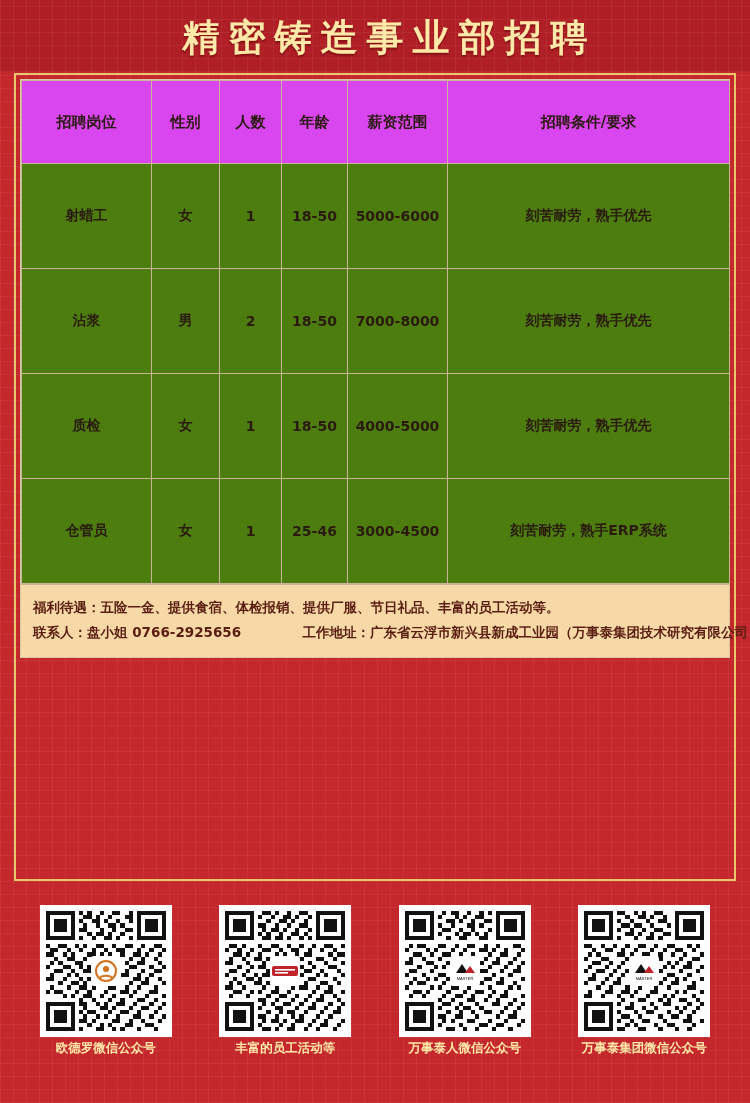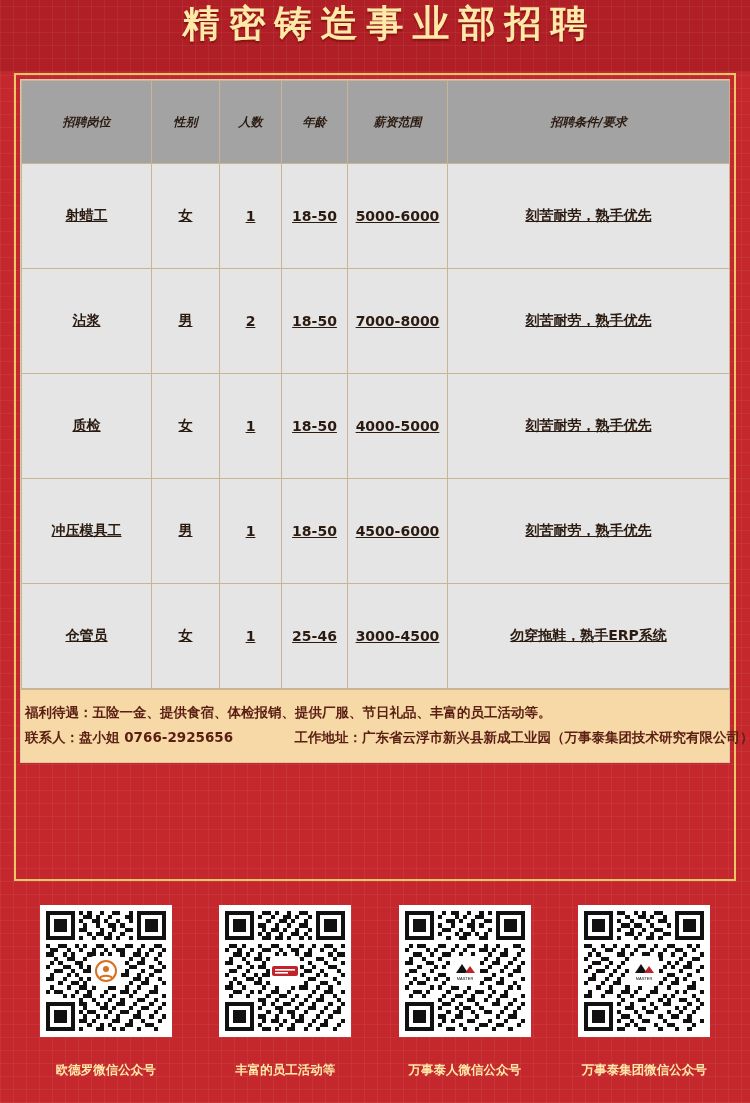--- a/index.html
+++ b/index.html
@@ -36,21 +36,21 @@
 
   .title {
     position: relative;
     z-index: 3;
     text-align: center;
     color: #ffe9a8;
     font-family: "DejaVu Sans", "Liberation Sans", sans-serif;
     font-weight: bold;
     font-size: 37px;
     letter-spacing: 9px;
-    padding-top: 0;
+    padding-top: 14px;
     height: 50px;
     line-height: 48px;
     text-shadow: 0 2px 2px rgba(90,0,0,0.5);
     margin-left: 29px;
   }
 
   
   .frame {
     position: absolute;
     left: 14px;
@@ -80,40 +80,38 @@
   }
   table.jobs th, table.jobs td {
     border: 1px solid #c9b496;
     text-align: center;
     color: #2a1a10;
     font-size: 14px;
     font-weight: bold;
     font-family: "DejaVu Sans", "Liberation Sans", sans-serif;
   }
   table.jobs thead th {
-    background: #a3a3a3;
+    background: #d946ef;
     height: 80px;
-    font-size: 12px;
-    font-style: italic;
+    font-size: 15px;
   }
   table.jobs tbody td {
-    background: #e5e5e5;
+    background: #4d7c0f;
     height: 102px;
-    text-decoration: underline;
   }
   col.c-post   { width: 130px; }
   col.c-gender { width: 68px; }
   col.c-count  { width: 62px; }
   col.c-age    { width: 66px; }
   col.c-salary { width: 100px; }
   col.c-req    { width: 282px; }
 
   .notes {
     background: #f7d9a8;
-    padding: 10px 12px 12px 4px;
+    padding: 10px 12px 12px 12px;
     color: #5a1f12;
     font-size: 13.5px;
     font-weight: bold;
     font-family: "DejaVu Sans", "Liberation Sans", sans-serif;
     line-height: 1.85;
     border-top: 1px solid #c9b496;
   }
   .notes .row { white-space: nowrap; }
   .notes .gap { display: inline-block; width: 52px; }
 
@@ -156,21 +154,21 @@
     width: 30px;
     height: 30px;
     margin: -15px 0 0 -15px;
     background: #ffffff;
     border-radius: 3px;
     display: flex;
     align-items: center;
     justify-content: center;
   }
   .qr-label {
-    margin-top: 25px;
+    margin-top: 3px;
     color: #ffe9a8;
     font-size: 12.5px;
     font-weight: bold;
     font-family: Liberation Sans, sans-serif;
   }
 </style>
 </head>
 <body>
 
 <div class="poster">
@@ -218,34 +216,26 @@
         </tr>
         <tr>
           <td>质检</td>
           <td>女</td>
           <td>1</td>
           <td>18-50</td>
           <td>4000-5000</td>
           <td>刻苦耐劳，熟手优先</td>
         </tr>
         <tr>
-          <td>冲压模具工</td>
-          <td>男</td>
-          <td>1</td>
-          <td>18-50</td>
-          <td>4500-6000</td>
-          <td>刻苦耐劳，熟手优先</td>
-        </tr>
-        <tr>
           <td>仓管员</td>
           <td>女</td>
           <td>1</td>
           <td>25-46</td>
           <td>3000-4500</td>
-          <td>勿穿拖鞋，熟手ERP系统</td>
+          <td>刻苦耐劳，熟手ERP系统</td>
         </tr>
       </tbody>
     </table>
 
     <div class="notes">
       <div class="row">福利待遇：五险一金、提供食宿、体检报销、提供厂服、节日礼品、丰富的员工活动等。</div>
       <div class="row">
         <span>联系人：盘小姐 0766-2925656</span>
         <span class="gap"></span>
         <span>工作地址：广东省云浮市新兴县新成工业园（万事泰集团技术研究有限公司）</span>

